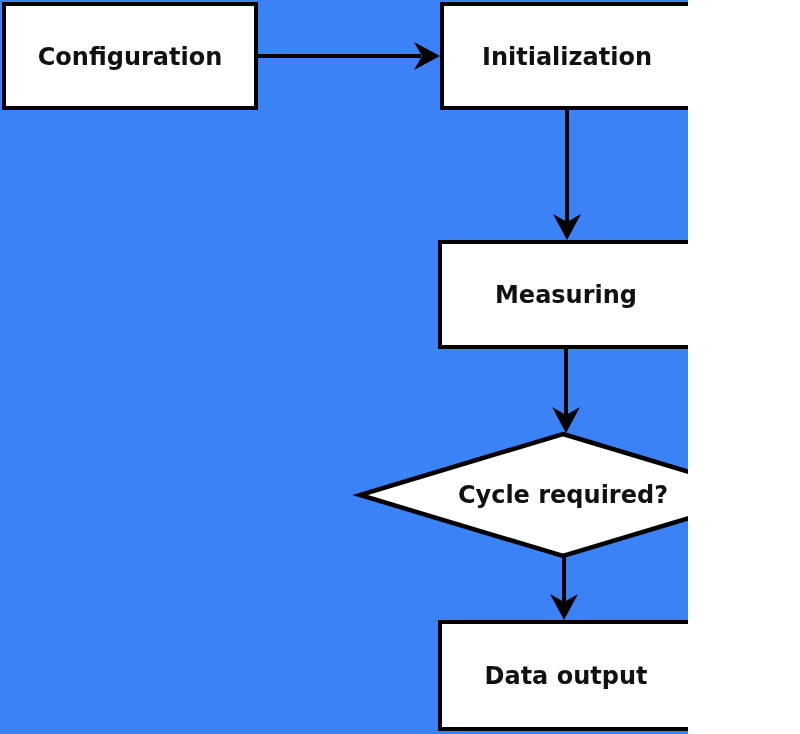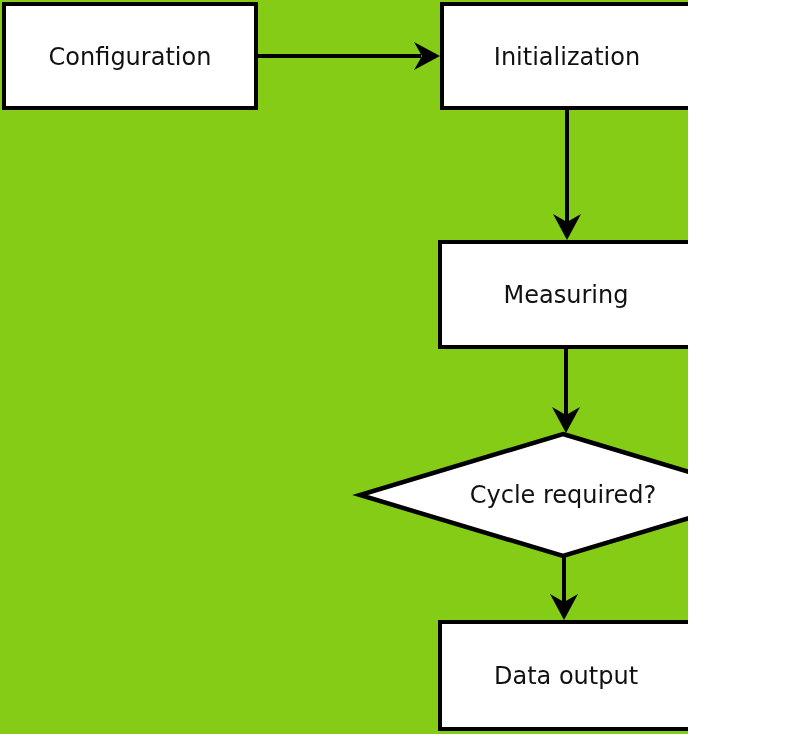--- a/index.html
+++ b/index.html
@@ -4,22 +4,23 @@
 <style>
   html, body {
     margin: 0;
     padding: 0;
     background: #ffffff;
   }
   .canvas {
     position: relative;
     width: 688px;
     height: 734px;
-    background: #84cc16;
+    background: #3b82f6;
     overflow: hidden;
+    font-weight: bold;
   }
   svg {
     display: block;
   }
   .node-box {
     fill: #ffffff;
     stroke: #000000;
     stroke-width: 4px;
   }
   .node-diamond {

